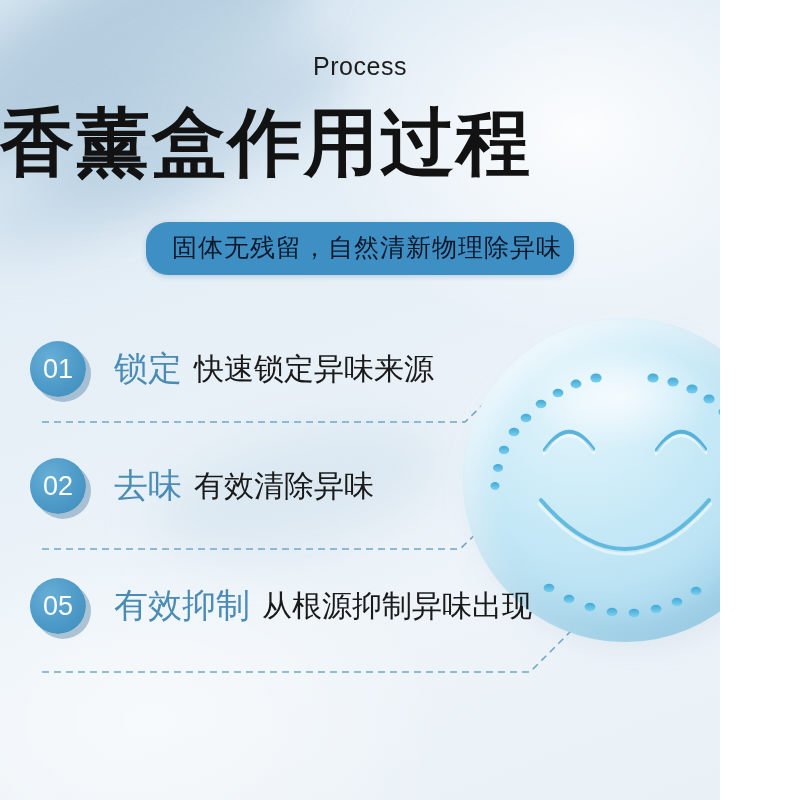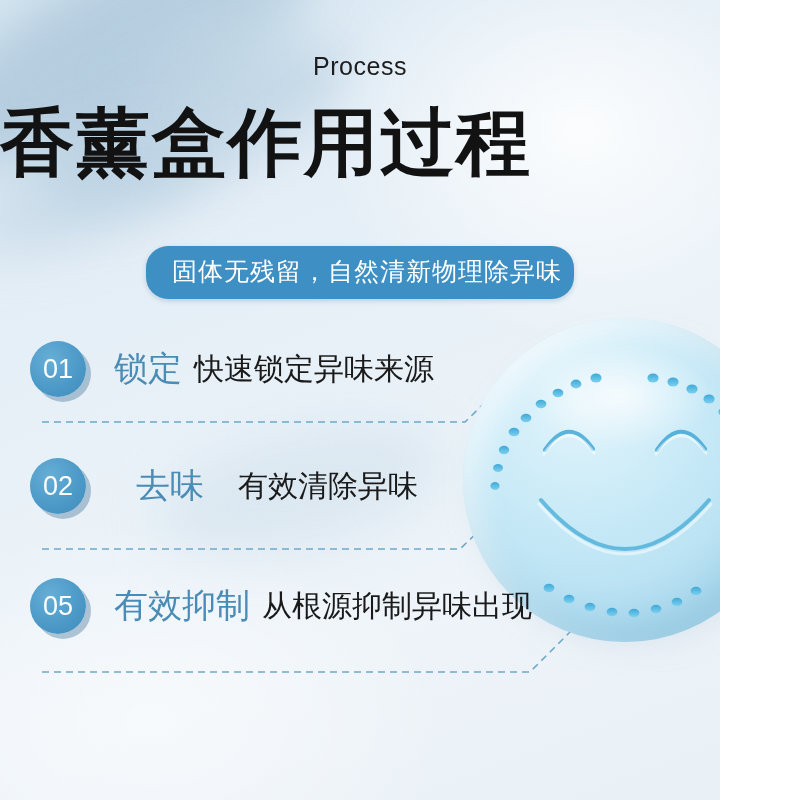--- a/index.html
+++ b/index.html
@@ -88,28 +88,27 @@
 
   
   .pill-wrap {
     position: absolute;
     top: 222px; left: 0; right: 0;
     display: flex;
     justify-content: center;
   }
   .pill {
     background: #3e90c4;
-    color: #ffffff;
+    color: #0f172a;
     font-size: 25px;
     letter-spacing: 1px;
     padding: 9px 12px 11px 26px;
     border-radius: 22px;
     white-space: nowrap;
     box-shadow: 0 2px 5px rgba(60,110,150,0.25);
-    margin-top: 24px;
   }
 
   
   .product {
     position: absolute;
     left: 463px; top: 318px;
     width: 324px; height: 324px;
   }
   .disc-shadow {
     position: absolute;
@@ -139,21 +138,21 @@
   .face-svg { position: absolute; inset: 0; }
 
   
   .item {
     position: absolute;
     left: 30px;
     display: flex;
     align-items: center;
   }
   .item-1 { top: 341px; }
-  .item-2 { top: 458px; gap: 22px; }
+  .item-2 { top: 458px; }
   .item-3 { top: 578px; }
 
   .badge {
     position: relative;
     width: 56px; height: 56px;
     border-radius: 50%;
     background: radial-gradient(circle at 36% 32%, #66aed6 0%, #4d9ac8 55%, #3f8cbc 100%);
     color: #ffffff;
     font-size: 27px;
     display: flex;

